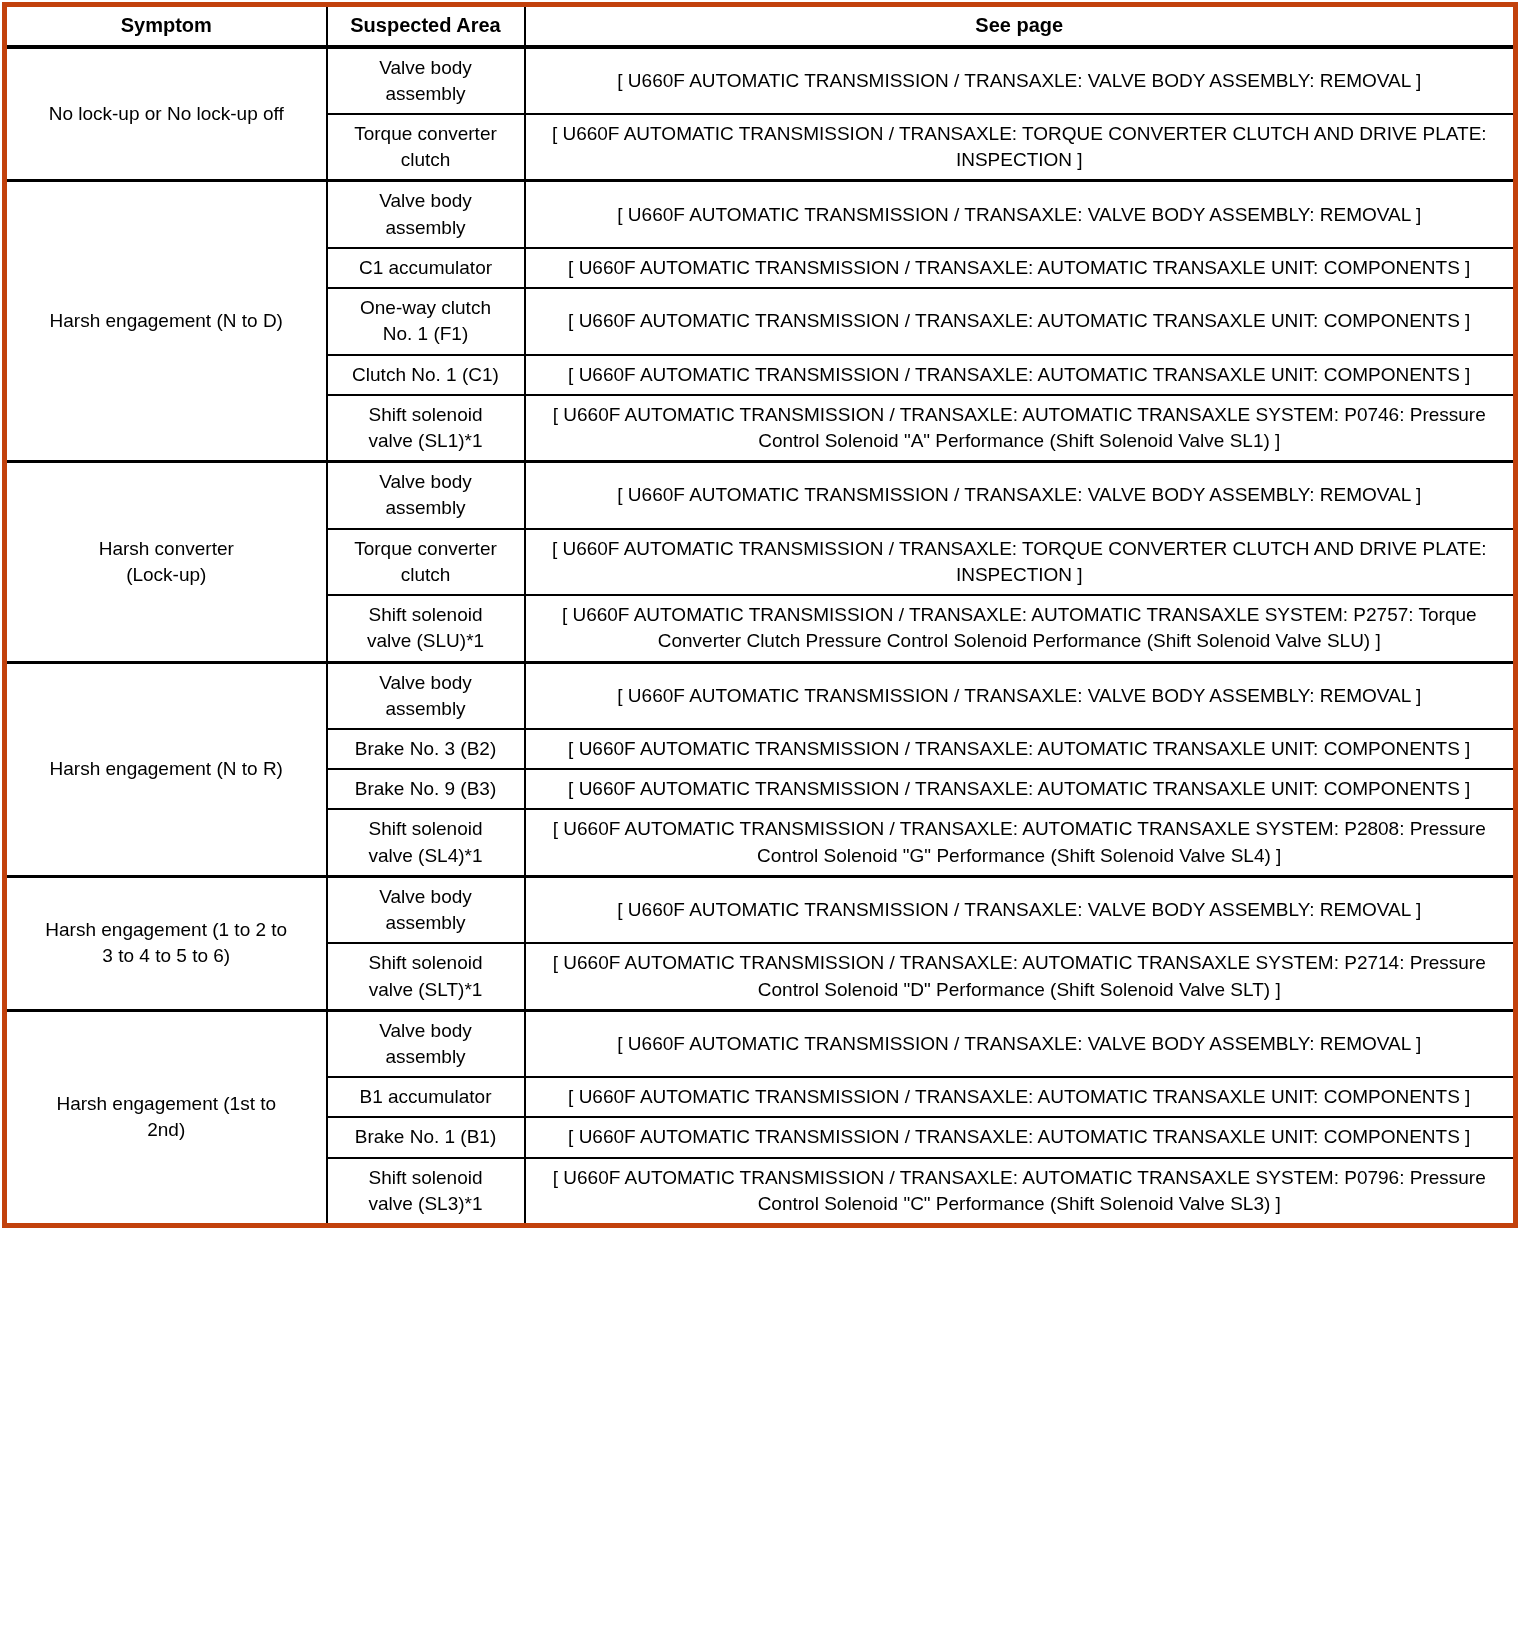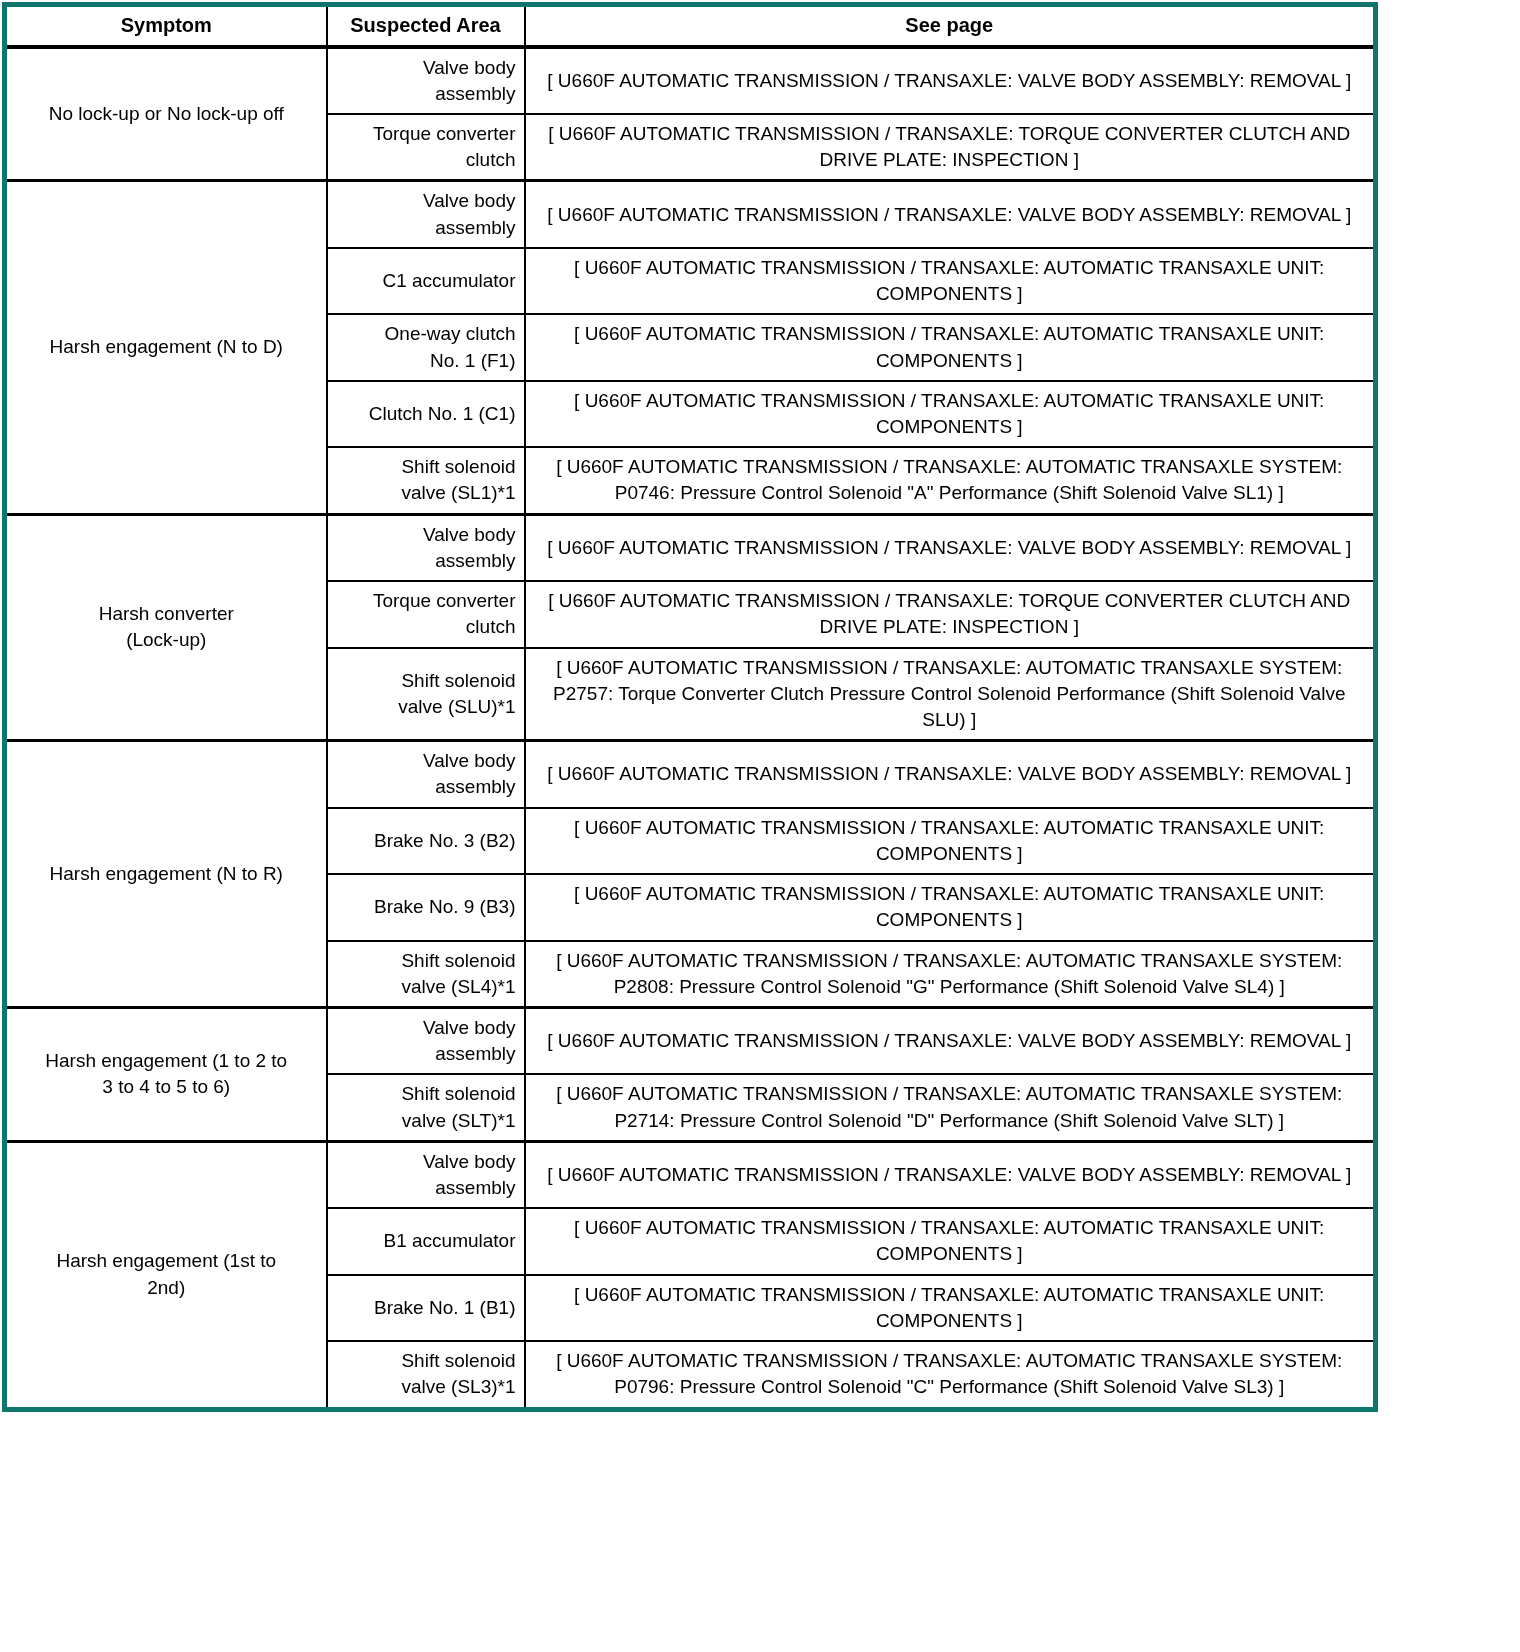--- a/index.html
+++ b/index.html
@@ -8,25 +8,25 @@
     background: #ffffff;
     font-family: "Liberation Sans", "DejaVu Sans", sans-serif;
     color: #000000;
   }
   .page-wrap {
     width: 1520px;
     box-sizing: border-box;
     padding: 2px;
   }
   table.diag {
-    width: 1376px;
+    width: 1516px;
     box-sizing: border-box;
     border-collapse: collapse;
     table-layout: fixed;
-    border: 5px solid #0f766e;
+    border: 5px solid #c2410c;
     font-size: 19px;
     line-height: 1.38;
     padding-left: 16px;
   }
   col.c-symptom { width: 322px; }
   col.c-area    { width: 198px; }
   col.c-page    { width: auto;  }
 
   th, td {
     border: 2px solid #000000;
@@ -43,21 +43,21 @@
   tr.group-start td {
     border-top: 3px solid #000000;
   }
   td.symptom {
     text-align: center;
     padding: 6px 8px;
     white-space: pre-line;
     font-weight: normal;
   }
   td.area {
-    text-align: right;
+    text-align: center;
     padding: 6px 8px;
     white-space: pre-line;
     font-weight: normal;
   }
   td.page {
     text-align: center;
     padding: 6px 14px;
     font-weight: normal;
   }
 </style>

